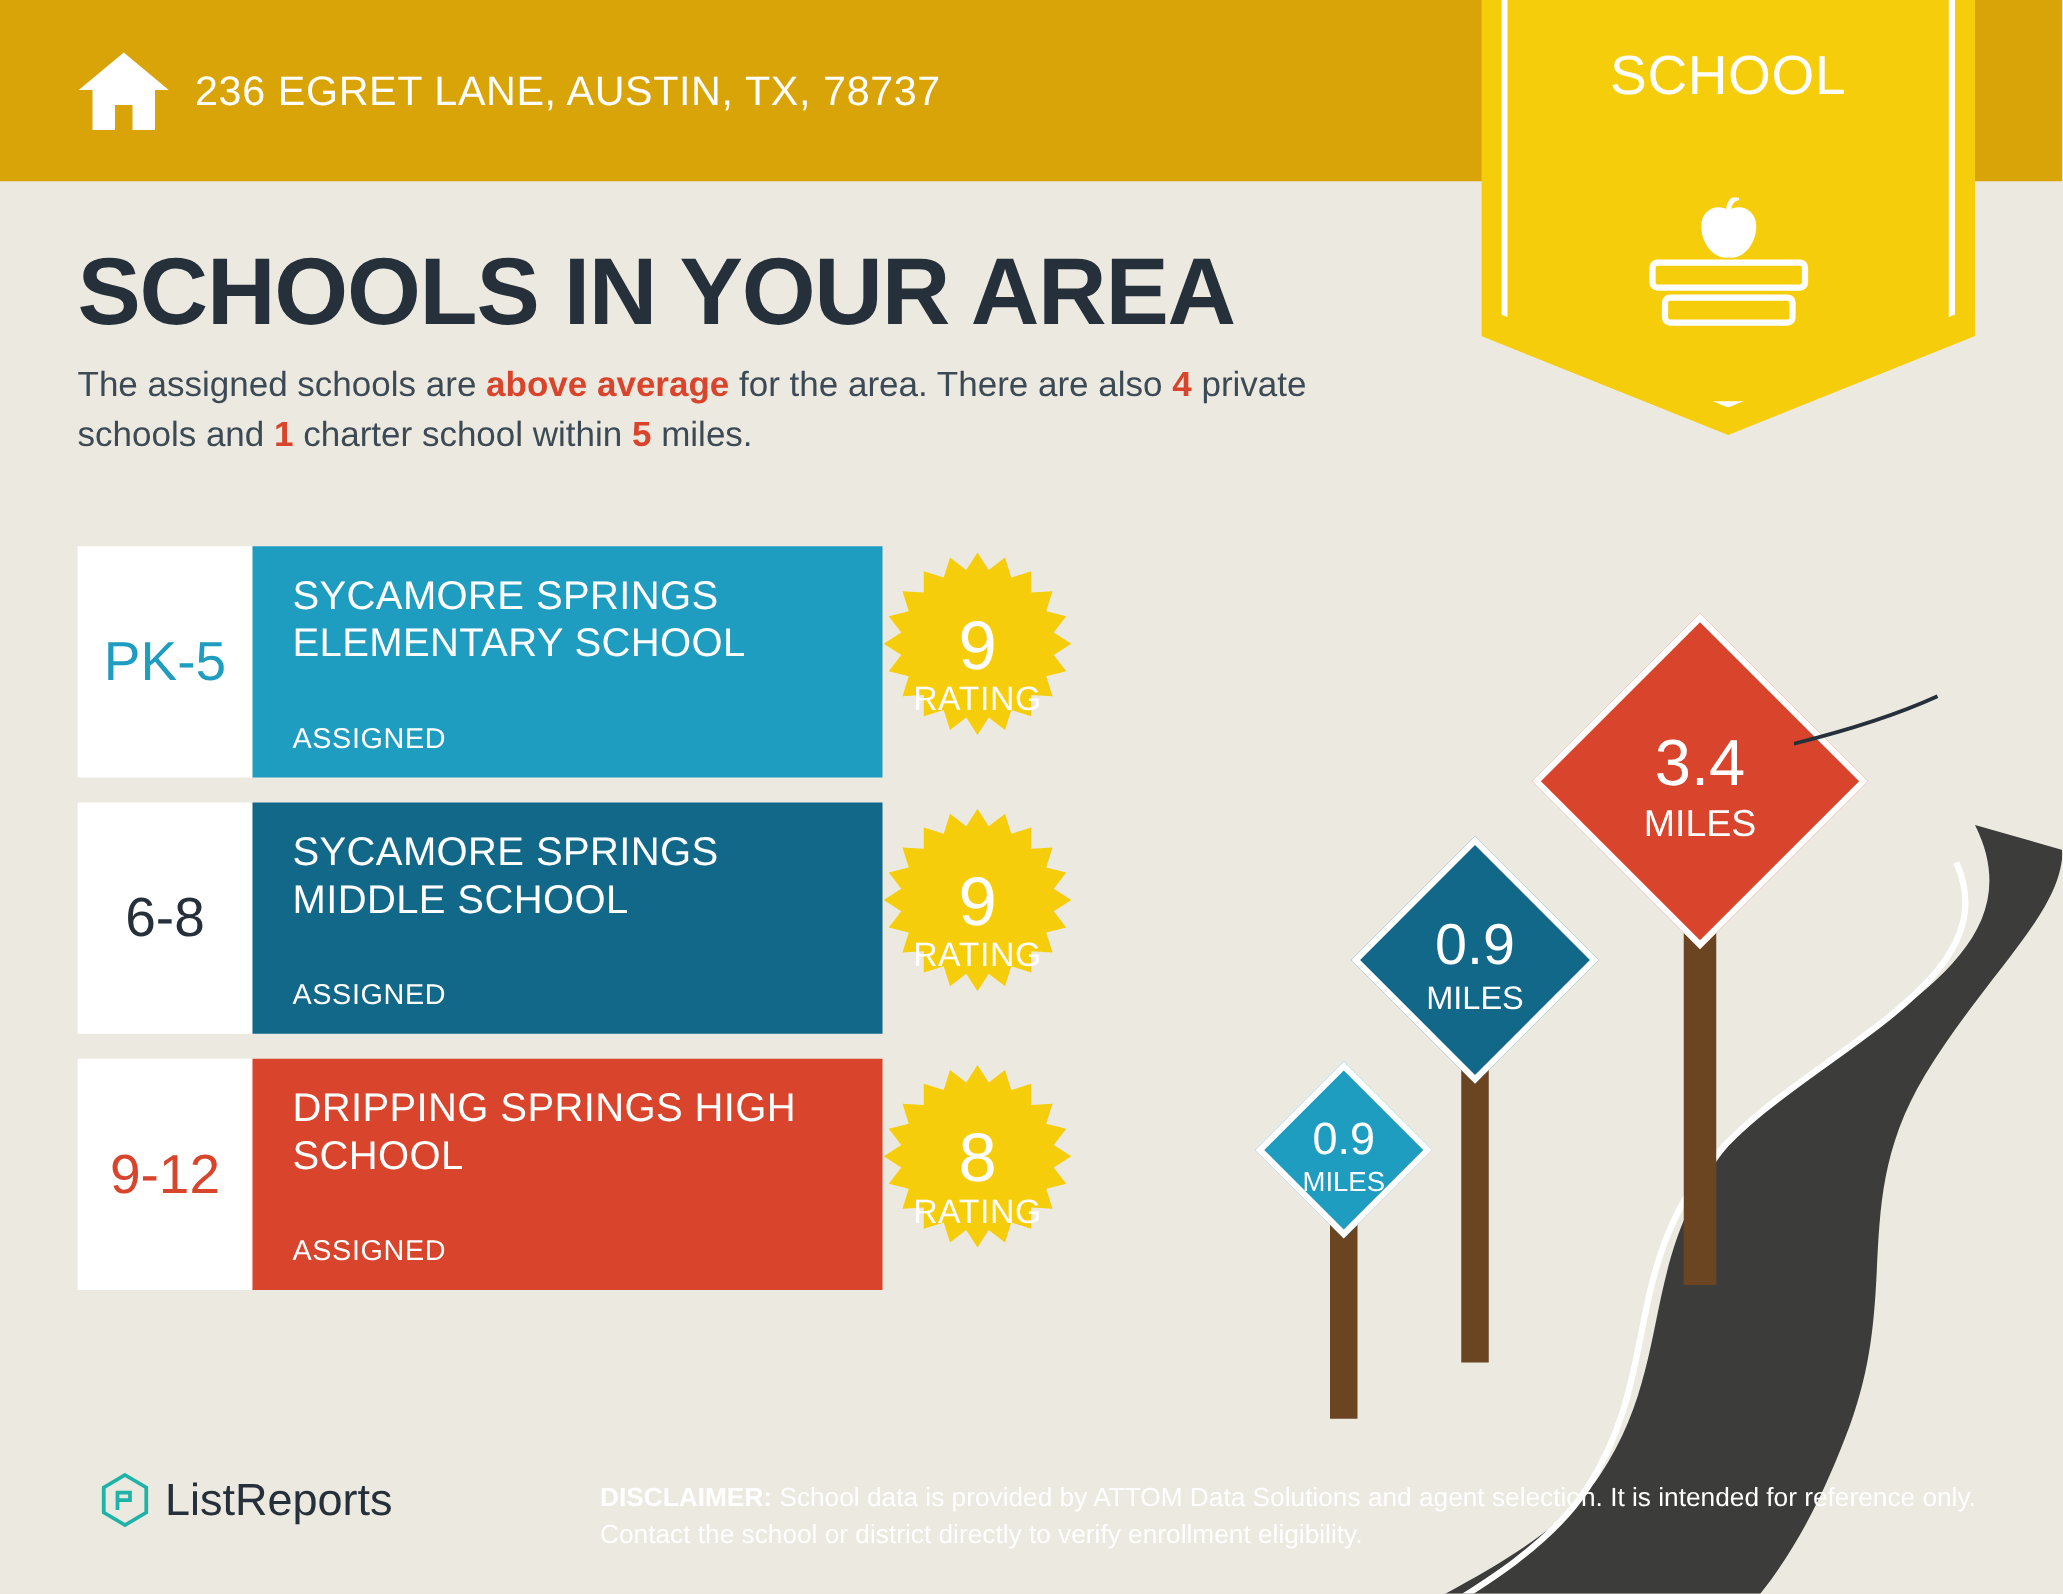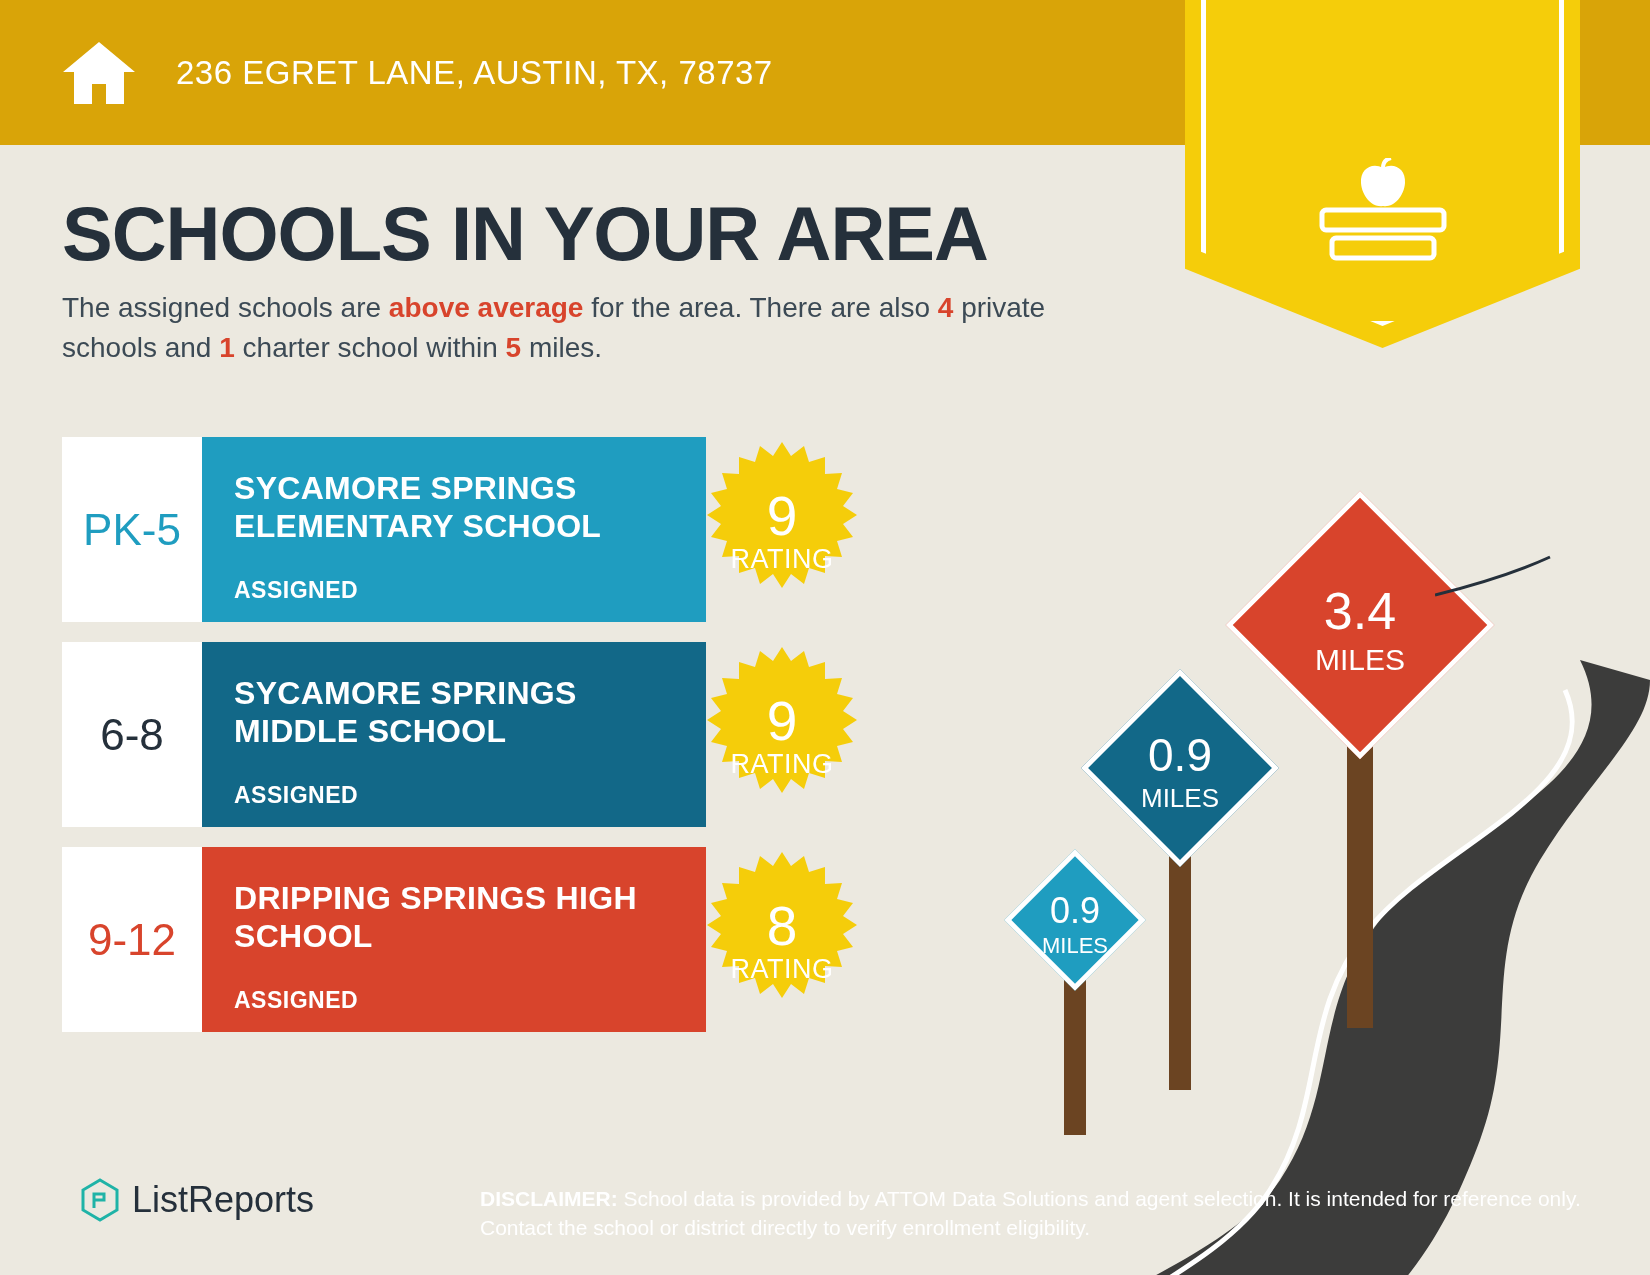--- a/index.html
+++ b/index.html
@@ -12,21 +12,21 @@
   .page { position: relative; width: 1650px; height: 1275px; background: #ece9e0; overflow: hidden; }
 
   
   .header {
     position: absolute; left: 0; top: 0; width: 1650px; height: 145px;
     background: #d9a408;
     display: flex; align-items: center;
   }
   .home-icon { margin-left: 60px; width: 78px; height: 70px; position: relative; }
   .addr {
-    margin-left: 38px; color: #ffffff; font-size: 33px; letter-spacing: 0.5px;
+    margin-left: 18px; color: #ffffff; font-size: 33px; letter-spacing: 0.5px;
     font-weight: 400; white-space: nowrap;
   }
 
   
   .ribbon {
     position: absolute; left: 1185px; top: -12px; width: 395px; height: 360px;
     background: #f5cd0a;
     clip-path: polygon(0 0, 100% 0, 100% 78%, 50% 100%, 0 78%);
     text-align: center;
   }
@@ -54,21 +54,21 @@
   .sub b { color: #d8442c; }
 
   
   .rows { position: absolute; left: 62px; top: 437px; }
   .row { position: relative; height: 185px; margin-bottom: 20px; display: flex; }
   .grade {
     width: 140px; background: #ffffff; display: flex; align-items: center; justify-content: center;
     font-size: 44px; font-weight: 400;
   }
   .band {
-    width: 504px; color: #ffffff; padding: 32px 0 0 32px; position: relative; font-weight: bold;
+    width: 504px; color: #ffffff; padding: 20px 0 0 32px; position: relative;
   }
   .band .name { font-size: 32px; line-height: 38px; letter-spacing: 0.3px; }
   .band .assigned { position: absolute; left: 32px; bottom: 18px; font-size: 23px; letter-spacing: 0.5px; }
   .burst {
     position: absolute; top: 50%; left: 630px; transform: translateY(-50%);
     width: 180px; height: 180px; color: #ffffff; text-align: center;
   }
   .burst svg { position: absolute; left: 0; top: 0; }
   .burst .num { position: relative; font-size: 55px; line-height: 56px; padding-top: 48px; }
   .burst .lbl { position: relative; font-size: 27px; letter-spacing: 0.5px; }
@@ -106,20 +106,21 @@
       <svg width="78" height="70" viewBox="0 0 78 70">
         <path d="M39 4 L75 34 L64 34 L64 66 L46 66 L46 46 L32 46 L32 66 L14 66 L14 34 L3 34 Z" fill="#ffffff"></path>
       </svg>
     </div>
     <div class="addr">236 EGRET LANE, AUSTIN, TX, 78737</div>
   </div>
 
   <div class="ribbon">
     <div class="ribbon-inner"></div>
     <div class="ribbon-title">
+      <div>SCHOOL</div>
     </div>
     <div class="apple">
       <svg width="54" height="52" viewBox="0 0 54 52">
         <path d="M27 10 C16 4 4 11 5 25 C6 39 17 50 27 48 C37 50 48 39 49 25 C50 11 38 4 27 10 Z" fill="#ffffff"></path>
         <path d="M27 10 C27 4 30 1 35 0" stroke="#ffffff" stroke-width="4" fill="none"></path>
       </svg>
     </div>
     <div class="books">
       <svg width="130" height="58" viewBox="0 0 130 58">
         <rect x="4" y="4" width="122" height="20" rx="4" fill="none" stroke="#ffffff" stroke-width="5"></rect>

